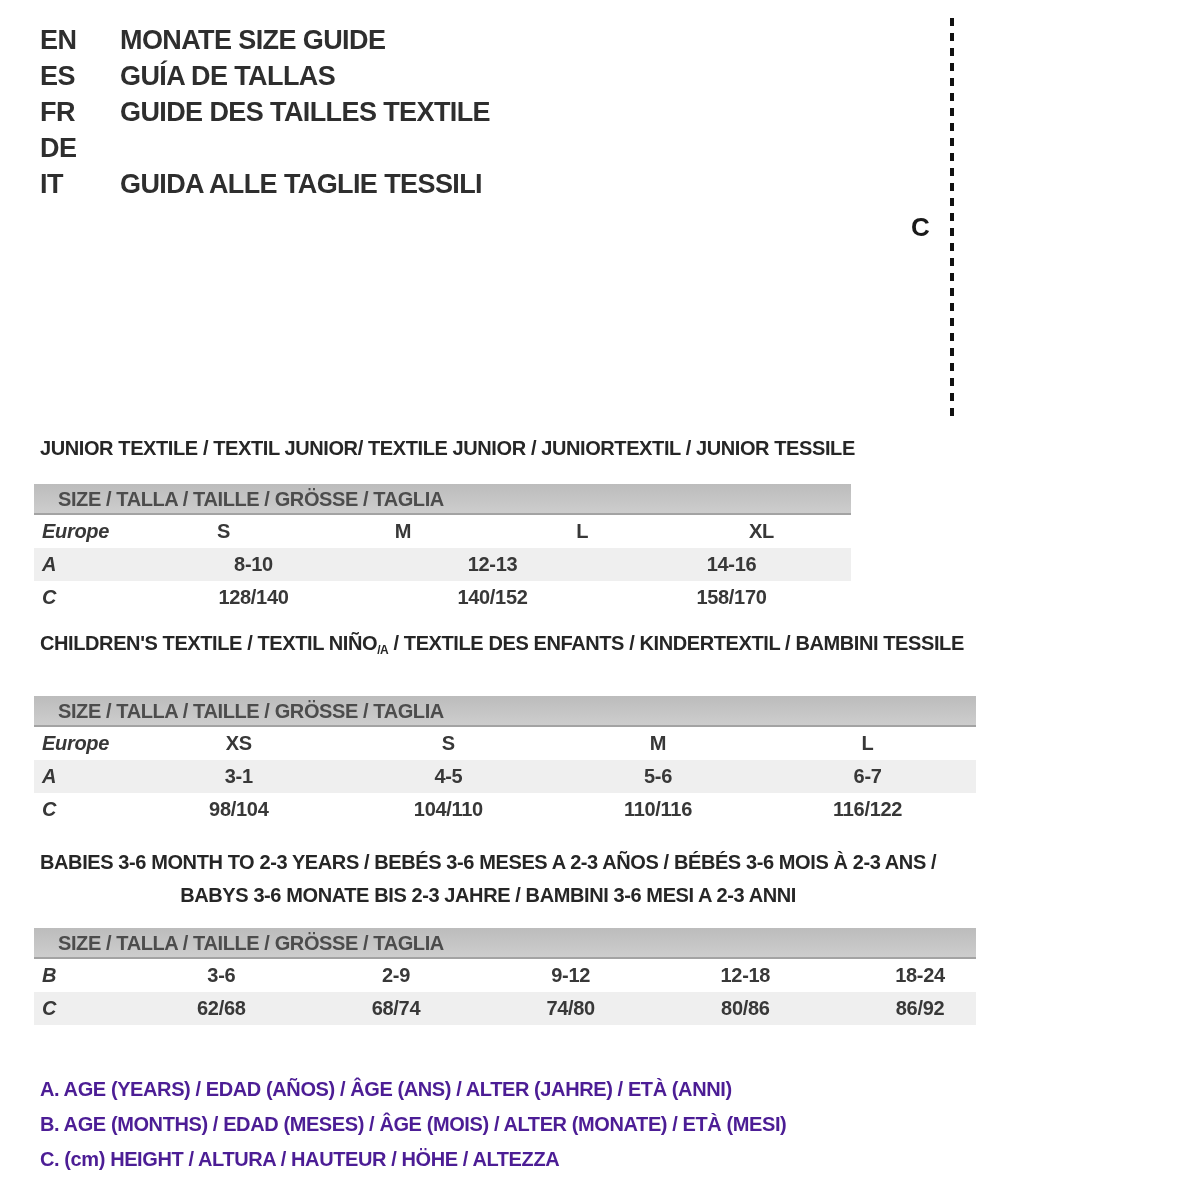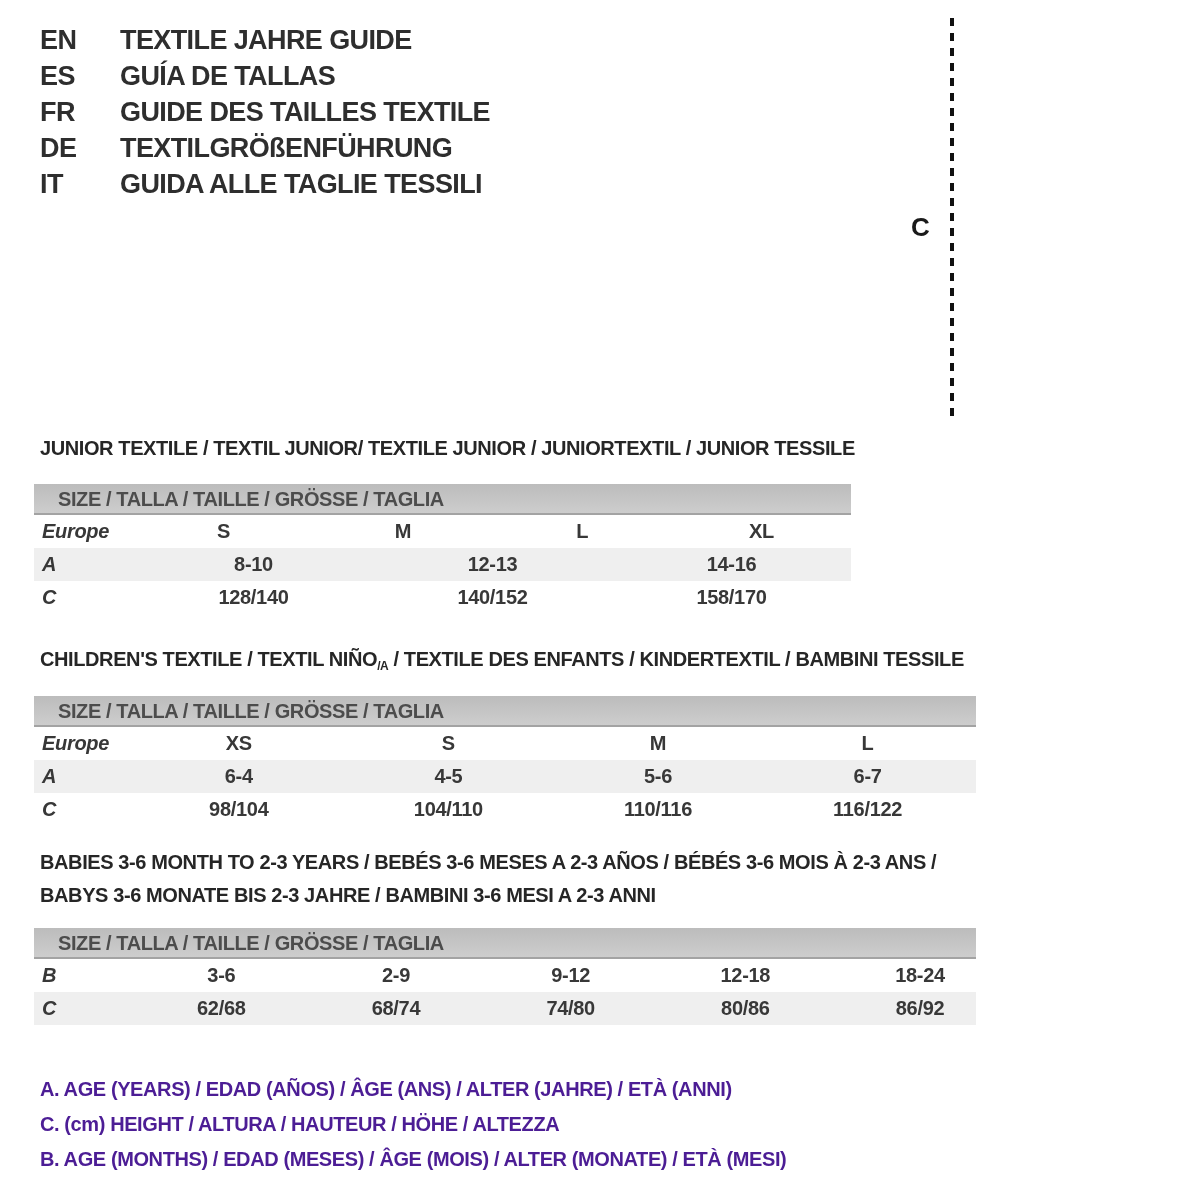--- a/index.html
+++ b/index.html
@@ -19,22 +19,22 @@
   .dash-line {
     position:absolute; left:47px; top:4px; width:4px; height:398px;
     background:repeating-linear-gradient(to bottom, #111 0 8px, transparent 8px 15px);
   }
   .c-label { position:absolute; left:8px; top:198px; font-size:26px; color:#1a1a1a; }
   .silhouette { position:absolute; left:72px; top:4px; }
 
   
   .section-title { position:absolute; left:40px; font-size:20px; letter-spacing:-0.4px; color:#262626; }
   .title-junior   { top:437px; }
-  .title-children { top:648px; }
-  .title-babies   { top:846px; line-height:33px; }
+  .title-children { top:632px; }
+  .title-babies   { top:846px; line-height:33px;text-align:center; }
   .sub-a { font-size:12px; vertical-align:-4px; }
 
   
   .sg-table { position:absolute; left:34px; }
   .t-junior   { top:484px; width:817px;  }
   .t-children { top:696px; width:1148px; }
   .t-babies   { top:928px; width:1148px; }
   .size-header {
     height:31px; line-height:30px; box-sizing:border-box;
     background:linear-gradient(#bcbcbc, #cdcdcd);
@@ -50,33 +50,32 @@
   .notes { position:absolute; left:40px; top:1072px; font-size:20px; line-height:35px; letter-spacing:-0.4px; color:#4c1d95; }
 </style>
 </head>
 <body>
 
 <div class="page">
 
   <div class="lang-block">
     <div class="lang-row">
       <span class="lang-code">EN</span>
-      <span>TEXTILE JAHRE GUIDE</span>
+      <span>MONATE SIZE GUIDE</span>
     </div>
     <div class="lang-row">
       <span class="lang-code">ES</span>
       <span>GUÍA DE TALLAS</span>
     </div>
     <div class="lang-row">
       <span class="lang-code">FR</span>
       <span>GUIDE DES TAILLES TEXTILE</span>
     </div>
     <div class="lang-row">
       <span class="lang-code">DE</span>
-      <span>TEXTILGRÖßENFÜHRUNG</span>
     </div>
     <div class="lang-row">
       <span class="lang-code">IT</span>
       <span>GUIDA ALLE TAGLIE TESSILI</span>
     </div>
   </div>
 
   <div class="figure">
     <span class="c-label">C</span>
     <div class="dash-line"></div>
@@ -131,21 +130,21 @@
   <div class="trow">
         <div class="tlabel">Europe</div>
         <div class="tcell">XS</div>
         <div class="tcell">S</div>
         <div class="tcell">M</div>
         <div class="tcell">L</div>
         <div class="tcell">XL</div>
       </div>
       <div class="trow shaded">
         <div class="tlabel">A</div>
-        <div class="tcell">6-4</div>
+        <div class="tcell">3-1</div>
         <div class="tcell">4-5</div>
         <div class="tcell">5-6</div>
         <div class="tcell">6-7</div>
         <div class="tcell">7-8</div>
       </div>
       <div class="trow">
         <div class="tlabel">C</div>
         <div class="tcell">98/104</div>
         <div class="tcell">104/110</div>
         <div class="tcell">110/116</div>
@@ -175,17 +174,17 @@
         <div class="tcell">68/74</div>
         <div class="tcell">74/80</div>
         <div class="tcell">80/86</div>
         <div class="tcell">86/92</div>
         <div class="tcell">92/98</div>
       </div>
     </div>
 
   <div class="notes">
     <div>A. AGE (YEARS) / EDAD (AÑOS) / ÂGE (ANS) / ALTER (JAHRE) / ETÀ (ANNI)</div>
+    <div>B. AGE (MONTHS) / EDAD (MESES) / ÂGE (MOIS) / ALTER (MONATE) / ETÀ (MESI)</div>
     <div>C. (cm) HEIGHT / ALTURA / HAUTEUR / HÖHE / ALTEZZA</div>
-    <div>B. AGE (MONTHS) / EDAD (MESES) / ÂGE (MOIS) / ALTER (MONATE) / ETÀ (MESI)</div>
   </div>
 
 </div>
 
 </body></html>

